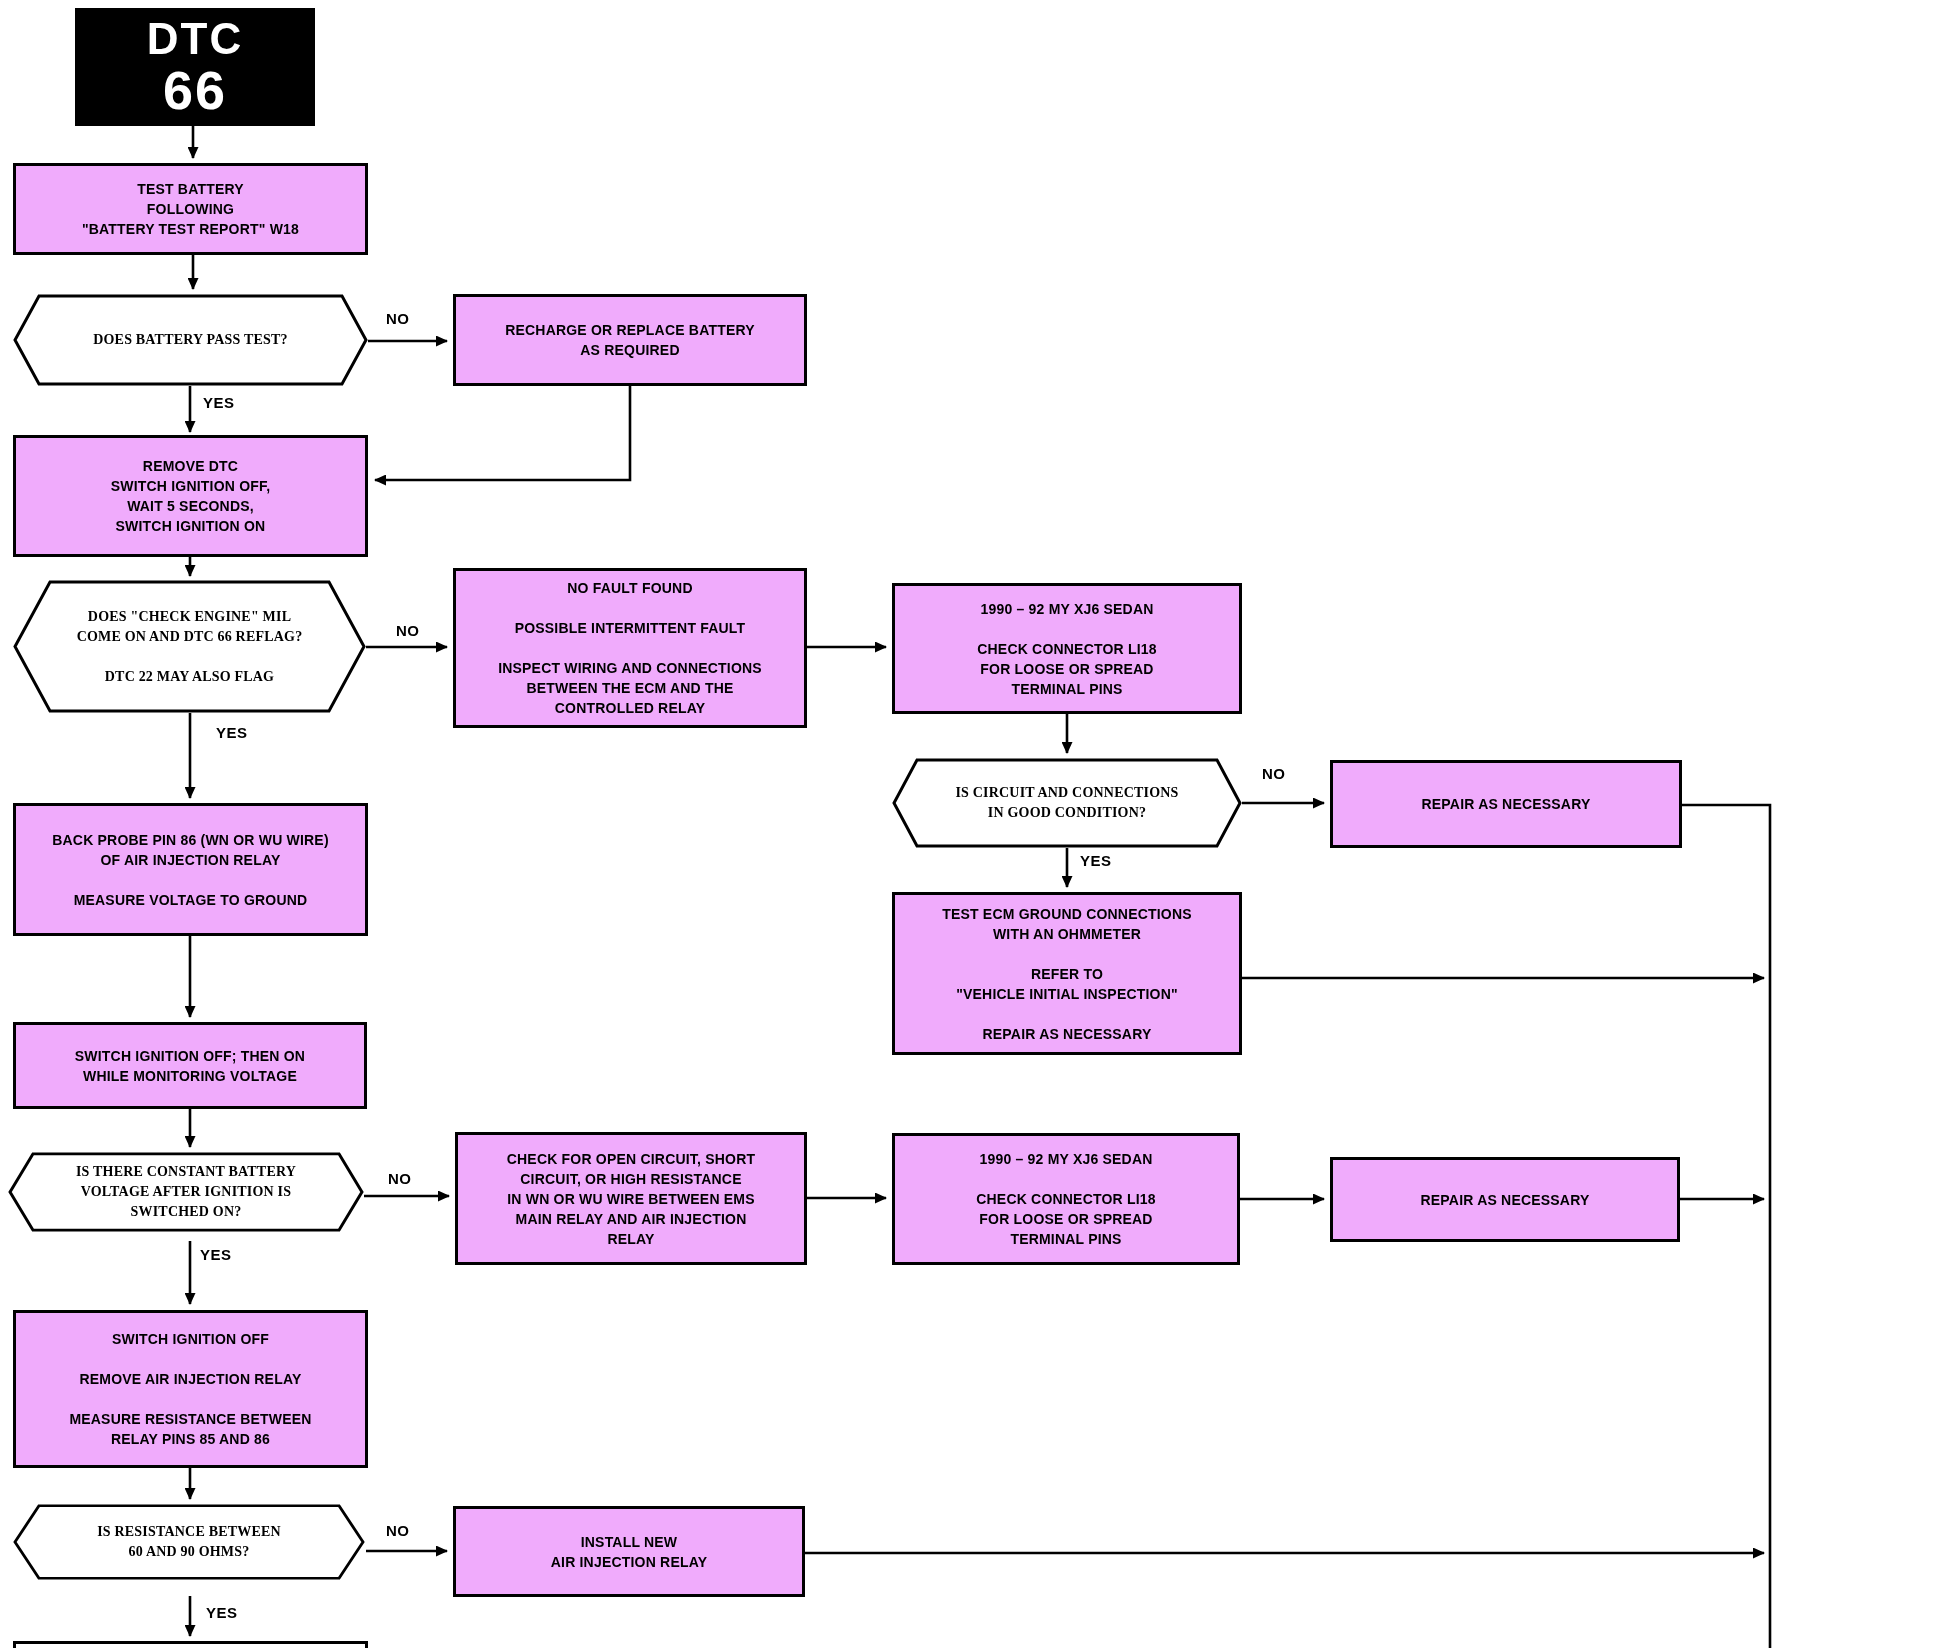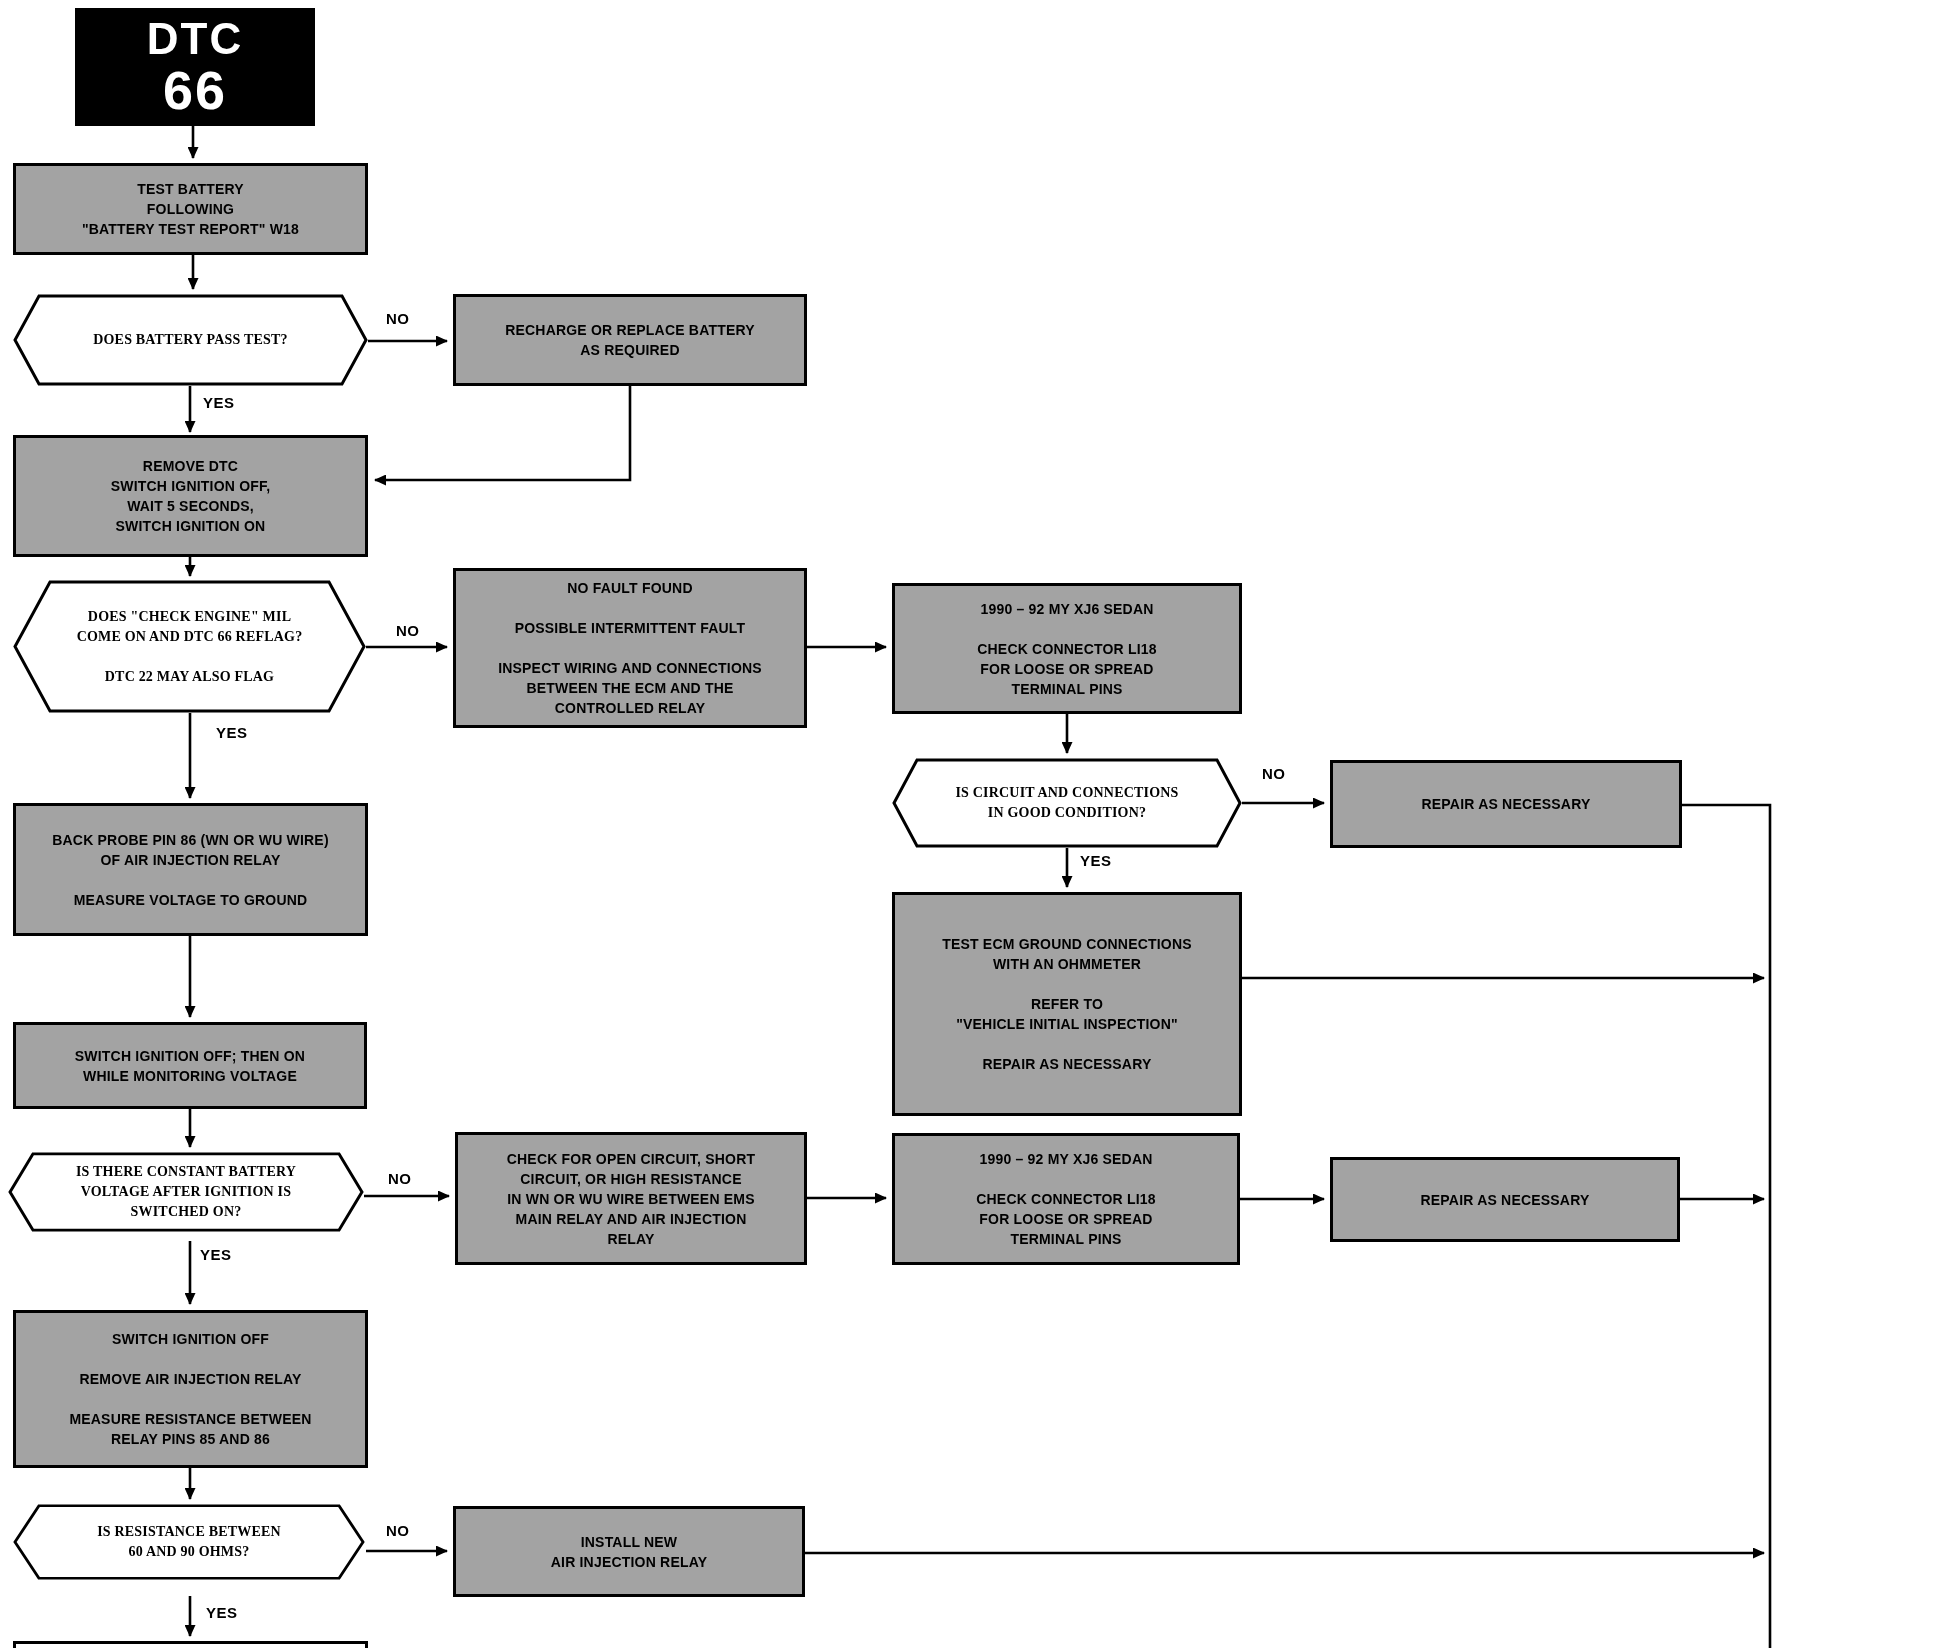--- a/index.html
+++ b/index.html
@@ -1,21 +1,21 @@
 <!DOCTYPE html>
 <html><head>
 <meta charset="utf-8">
 <style>
   html,body{margin:0;padding:0;background:#fff;}
   #page{position:relative;width:1950px;height:1648px;background:#ffffff;overflow:hidden;
         font-family:"Liberation Sans",sans-serif;color:#000;}
   #wires{position:absolute;left:0;top:0;width:1950px;height:1648px;pointer-events:none;}
   .node{position:absolute;display:flex;align-items:center;justify-content:center;
         text-align:center;font-weight:bold;font-size:14px;line-height:20px;letter-spacing:.2px;}
-  .rect{border:3px solid #000;background:#a3a3a3;box-sizing:border-box;}
+  .rect{border:3px solid #000;background:#f0abfc;box-sizing:border-box;}
   .hex{background:transparent;font-family:Liberation Serif, serif;}
   .hex .hexbg{position:absolute;left:0;top:0;width:100%;height:100%;}
   .hex .hexbg polygon{fill:#ffffff;stroke:#000;stroke-width:3;}
   .txt{position:relative;width:100%;}
   .tl{white-space:nowrap;}
   .badge{position:absolute;left:75px;top:8px;width:240px;height:118px;background:#000;color:#fff;
          display:flex;flex-direction:column;align-items:center;justify-content:center;line-height:1;}
   .badge .b1{font-weight:bold;font-size:44px;letter-spacing:2px;}
   .badge .b2{font-weight:bold;font-size:54px;letter-spacing:2px;margin-top:2px;}
   .elabel{position:absolute;font-weight:bold;font-size:15px;letter-spacing:.5px;}
@@ -143,21 +143,21 @@
         <div class="tl">IN GOOD CONDITION?</div>
       </div>
   </div>
 
   <div class="node rect" style="left:1330px;top:760px;width:352px;height:88px;">
     <div class="txt">
         <div class="tl">REPAIR AS NECESSARY</div>
       </div>
   </div>
 
-  <div class="node rect" style="left:892px;top:892px;width:350px;height:224px;">
+  <div class="node rect" style="left:892px;top:892px;width:350px;height:163px;">
     <div class="txt">
         <div class="tl">TEST ECM GROUND CONNECTIONS</div>
         <div class="tl">WITH AN OHMMETER</div>
         <div class="tl">&nbsp;</div>
         <div class="tl">REFER TO</div>
         <div class="tl">"VEHICLE INITIAL INSPECTION"</div>
         <div class="tl">&nbsp;</div>
         <div class="tl">REPAIR AS NECESSARY</div>
       </div>
   </div>

